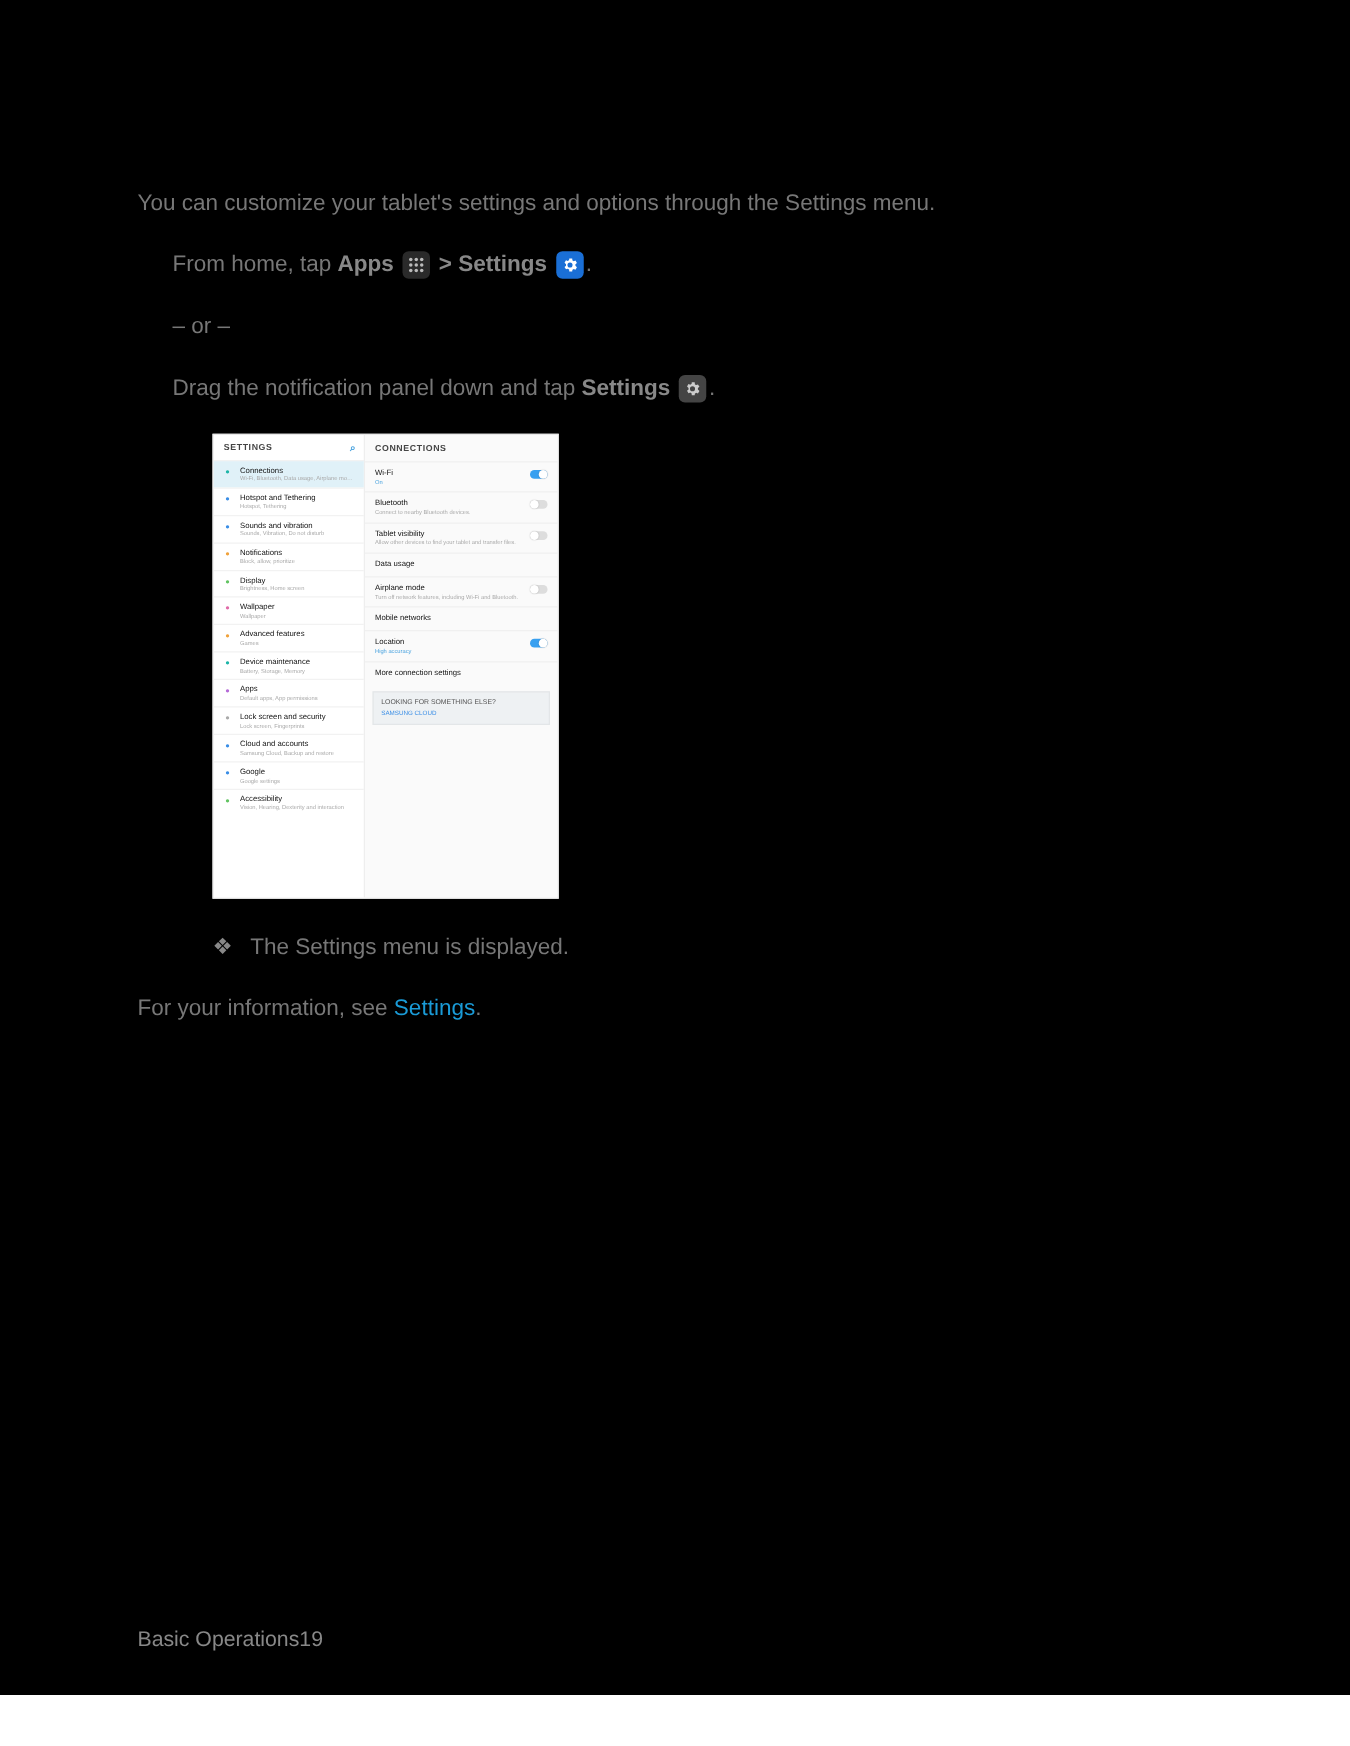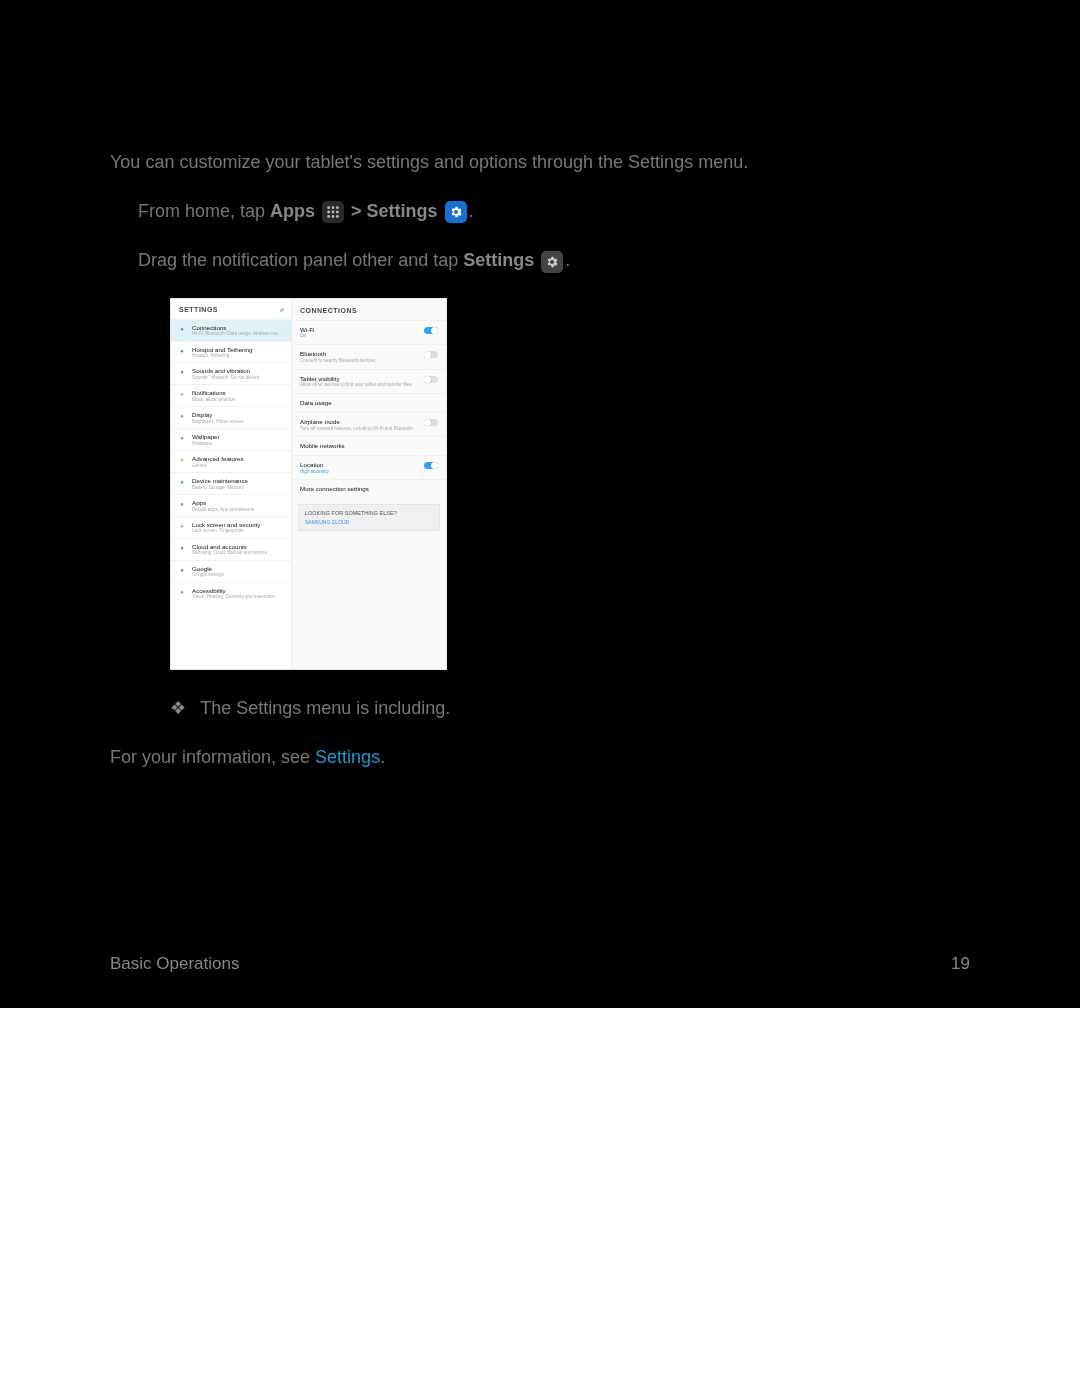--- a/index.html
+++ b/index.html
@@ -1,30 +1,30 @@
 <!DOCTYPE html>
 <html><head>
 <meta charset="utf-8">
 <style>
   html,body{margin:0;padding:0;background:#fff;font-family:Arial,Helvetica,sans-serif}
-  .page{width:1080px;height:1008px;margin:0 auto;position:relative;background:#000;box-sizing:border-box}
+  .page{width:1080px;height:1356px;margin:0 auto;position:relative;background:#000;box-sizing:border-box}
   .content{position:absolute;left:110px;right:110px;top:150px;color:#777}
   .p{font-size:18px;line-height:1.4;margin:0 0 24px 0;color:#777}
   .indent1{margin-left:28px}
   .bold{font-weight:bold;color:#888}
   .link{color:#1a9bd7}
   .bullet-row{display:flex;align-items:flex-start;margin-left:60px;margin-bottom:24px}
   .bullet-sym{color:#888;font-size:18px;margin-right:14px;line-height:1.4}
   .icon-box{display:inline-flex;align-items:center;justify-content:center;width:22px;height:22px;border-radius:5px;vertical-align:middle;margin:0 2px}
   .icon-apps{background:#2a2a2a}
   .icon-apps svg{width:14px;height:14px}
   .icon-gear-blue{background:#1a6fd6}
   .icon-gear-gray{background:#444}
   .icon-gear-blue svg,.icon-gear-gray svg{width:14px;height:14px}
-  .footer{position:absolute;left:110px;right:110px;bottom:34px;display:flex;justify-content:space-between;color:#888;font-size:17px}
+  .footer{position:absolute;left:110px;right:110px;bottom:34px;display:flex;justify-content:flex-start;color:#888;font-size:17px}
 
   
   .device{margin-left:60px;width:275px;height:370px;background:#fafafa;display:flex;font-size:6px;color:#222;margin-bottom:26px;border:1px solid #e8e8e8}
   .dev-left{width:120px;background:#fff;display:flex;flex-direction:column;border-right:1px solid #eee}
   .dev-lhdr{display:flex;align-items:center;justify-content:space-between;padding:6px 6px 4px 8px;font-size:7px;letter-spacing:0.5px;color:#444;font-weight:bold}
   .dev-lhdr .srch{color:#4aa3df;font-size:8px}
   .dev-item{display:flex;align-items:flex-start;padding:4px 4px 4px 6px;border-top:1px solid #f2f2f2}
   .dev-item .ic{width:10px;height:10px;border-radius:2px;flex-shrink:0;margin-right:5px;display:flex;align-items:center;justify-content:center;font-size:6px}
   .dev-item .tx{display:flex;flex-direction:column;line-height:1.2}
   .dev-item .t1{font-size:6.2px;color:#111}
@@ -78,23 +78,24 @@
             </g>
           </svg>
       </span><span class="bold"> &gt; </span><span class="bold">Settings</span>
       <span class="icon-box icon-gear-blue">
         <svg viewBox="0 0 24 24">
             <path fill="#fff" d="M19.4 13a7.5 7.5 0 000-2l2.1-1.6-2-3.4-2.5 1a7.4 7.4 0 00-1.7-1L15 3h-4l-.3 2.6c-.6.2-1.2.6-1.7 1l-2.5-1-2 3.4L6.6 11a7.5 7.5 0 000 2l-2.1 1.6 2 3.4 2.5-1c.5.4 1.1.8 1.7 1L11 21h4l.3-2.6c.6-.2 1.2-.6 1.7-1l2.5 1 2-3.4L19.4 13zM12 15.5A3.5 3.5 0 1115.5 12 3.5 3.5 0 0112 15.5z"></path>
           </svg>
       </span><span>.</span>
     </p>
 
+    <p class="p indent1">– or –</p>
 
     <p class="p indent1">
-      <span>Drag the notification panel other and tap </span><span class="bold">Settings</span>
+      <span>Drag the notification panel down and tap </span><span class="bold">Settings</span>
       <span class="icon-box icon-gear-gray">
         <svg viewBox="0 0 24 24">
             <path fill="#ccc" d="M19.4 13a7.5 7.5 0 000-2l2.1-1.6-2-3.4-2.5 1a7.4 7.4 0 00-1.7-1L15 3h-4l-.3 2.6c-.6.2-1.2.6-1.7 1l-2.5-1-2 3.4L6.6 11a7.5 7.5 0 000 2l-2.1 1.6 2 3.4 2.5-1c.5.4 1.1.8 1.7 1L11 21h4l.3-2.6c.6-.2 1.2-.6 1.7-1l2.5 1 2-3.4L19.4 13zM12 15.5A3.5 3.5 0 1115.5 12 3.5 3.5 0 0112 15.5z"></path>
           </svg>
       </span><span>.</span>
     </p>
 
     <div class="device">
       <div class="dev-left">
         <div class="dev-lhdr">
@@ -261,21 +262,21 @@
           </div>
         <div class="look-box">
           <div class="lb1">LOOKING FOR SOMETHING ELSE?</div>
           <div class="lb2">SAMSUNG CLOUD</div>
         </div>
       </div>
     </div>
 
     <div class="bullet-row">
       <span class="bullet-sym">❖</span>
-      <span class="p" style="margin:0">The Settings menu is including.</span>
+      <span class="p" style="margin:0">The Settings menu is displayed.</span>
     </div>
 
     <p class="p">
       <span>For your information, see </span><span class="link">Settings</span><span>.</span>
     </p>
 
   </div>
 
   <div class="footer">
     <span>Basic Operations</span>

